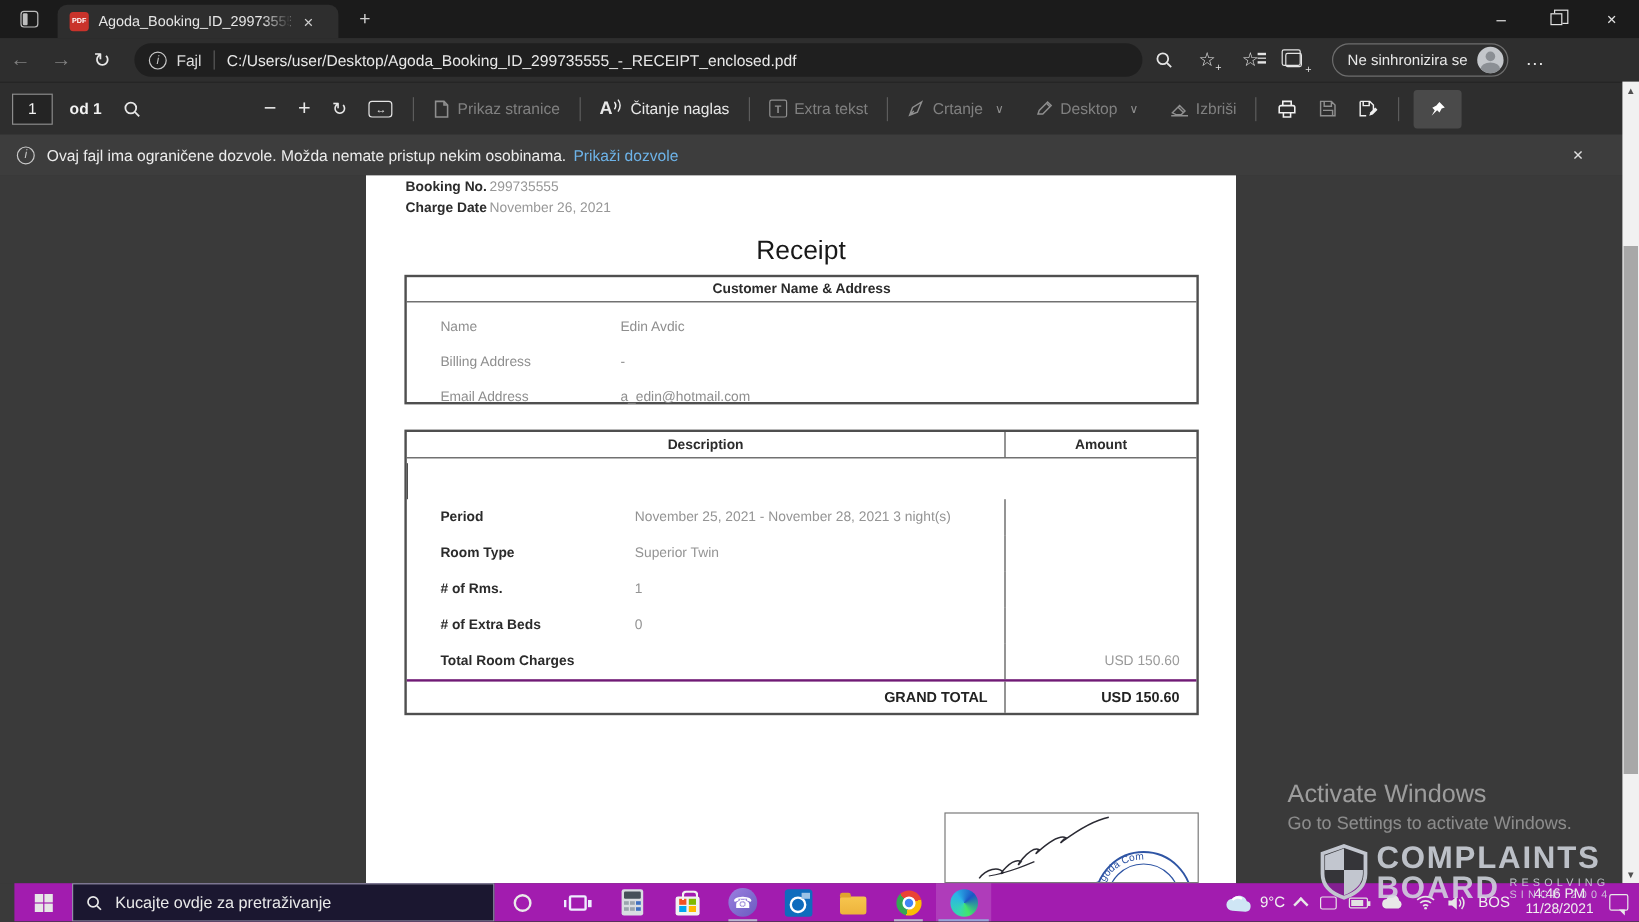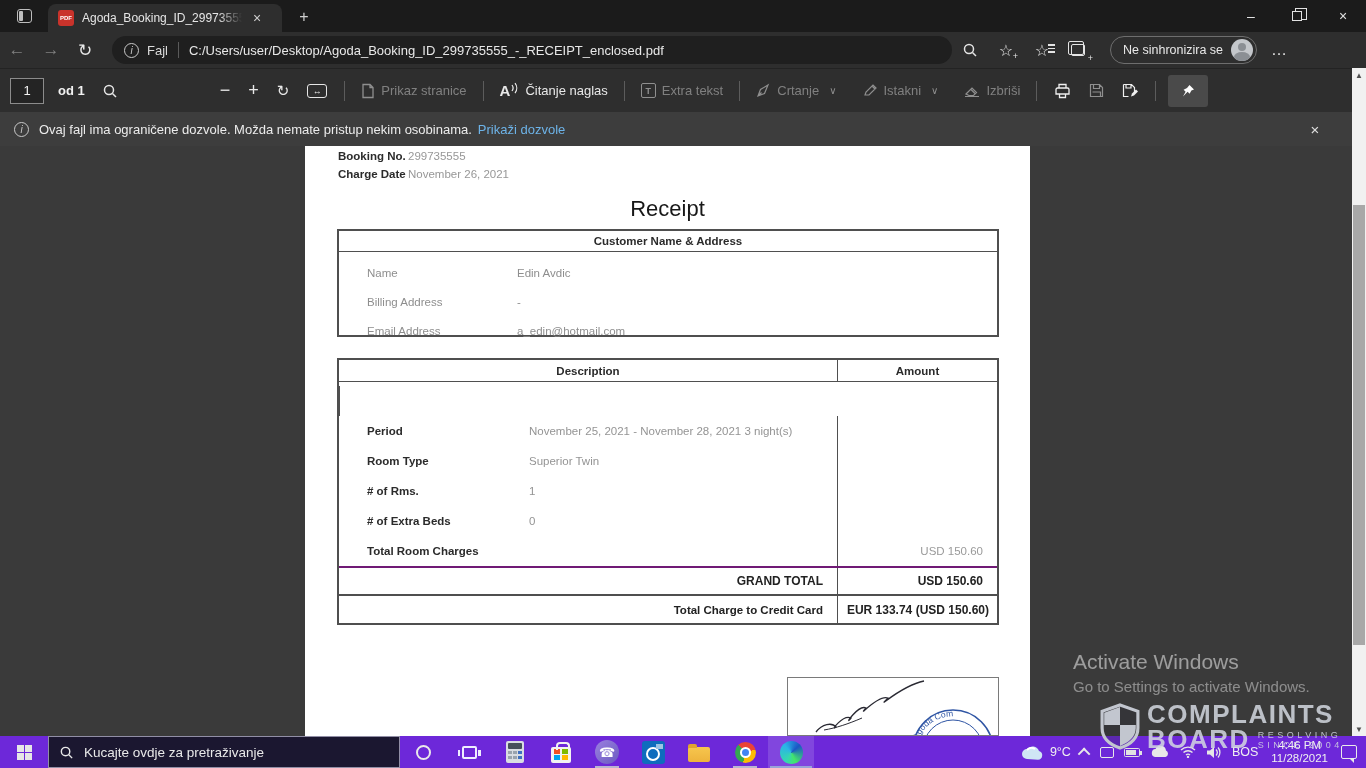--- a/index.html
+++ b/index.html
@@ -104,21 +104,21 @@
   .activate .l1 { font-size:21px; color:rgba(255,255,255,0.50); }
   .activate .l2 { font-size:15px; color:rgba(255,255,255,0.42); margin-top:4px; }
   .cboard { position:absolute; left:1100px; top:702px; z-index:70; display:flex; gap:7px; pointer-events:none; color:rgba(211,216,224,0.85); }
   .cb-text1 { font-size:26px; font-weight:bold; letter-spacing:1.5px; line-height:25px; }
   .cb-row2 { display:flex; align-items:flex-start; }
   .cb-text2 { font-size:26px; font-weight:bold; letter-spacing:1.5px; line-height:25px; }
   .cb-tags { margin-left:8px; padding-top:3px; }
   .cb-tag { font-size:9px; letter-spacing:3.5px; line-height:10px; }
 
   
-  .taskbar { position:absolute; left:0; right:0; bottom:0; height:32px; background:#6d28d9; display:flex; align-items:stretch; z-index:50; }
+  .taskbar { position:absolute; left:12px; right:0; bottom:0; height:32px; background:#a21caf; display:flex; align-items:stretch; z-index:50; }
   .startbtn { width:48px; display:flex; align-items:center; justify-content:center; }
   .winlogo { width:15px; height:15px; display:grid; grid-template-columns:7px 7px; grid-template-rows:7px 7px; gap:1px; }
   .winlogo i { background:#e6e6e6; }
   .searchbox { width:352px; background:#1b1730; border:1px solid #918ea6; display:flex; align-items:center; padding:0 10px; }
   .searchbox span { color:#e9e9e9; font-size:13.5px; margin-left:10px; white-space:nowrap; }
   .tbico { width:46px; display:flex; align-items:center; justify-content:center; position:relative; }
   .openline { position:absolute; bottom:0; left:50%; transform:translateX(-50%); width:24px; height:2px; background:#b9b5d0; }
   .edge-active { background:rgba(255,255,255,0.14); }
   .edge-active .openline { width:42px; background:#98a4d8; }
   .cortana-ring { width:15px; height:15px; border:2px solid #eaeaea; border-radius:50%; }
@@ -254,21 +254,21 @@
     <svg class="icon" width="15" height="15" viewBox="0 0 15 15">
         <path d="M2 13 L4.5 6.5 L12 2 L8.5 10.5 Z M2 13l3.5-3.5" fill="none" stroke="#8f8f8f" stroke-width="1.2"></path>
       </svg>
     <span>Crtanje</span>
     <span class="chev">∨</span>
   </div>
   <div class="toolbtn dim" style="margin-left:10px">
     <svg class="icon" width="15" height="15" viewBox="0 0 15 15">
         <path d="M2 12h4l7-7-3-3-7 7Z M9.5 3.5l2.5 2.5" fill="none" stroke="#8f8f8f" stroke-width="1.2"></path>
       </svg>
-    <span>Istakni</span>
+    <span>Desktop</span>
     <span class="chev">∨</span>
   </div>
   <div class="toolbtn dim" style="margin-left:10px">
     <svg class="icon" width="16" height="15" viewBox="0 0 16 15">
         <path d="M2 11l6-6 4.5 4.5-3 3H5Z M7 6.5l4 4 M1 13.5h14" fill="none" stroke="#8f8f8f" stroke-width="1.2"></path>
       </svg>
     <span>Izbriši</span>
   </div>
   <div class="tsep"></div>
   <div class="toolico">
@@ -372,24 +372,20 @@
         <div class="drow">
             <div class="dcell">
               <span class="dlbl" style="width:auto;flex:0 0 auto">Total Room Charges</span>
             </div>
             <div class="damt">USD 150.60</div>
           </div>
       </div>
       <div class="grow">
         <div class="gl">GRAND TOTAL</div>
         <div class="ga">USD 150.60</div>
-      </div>
-      <div class="xrow">
-        <div class="gl">Total Charge to Credit Card</div>
-        <div class="ga">EUR 133.74 (USD 150.60)</div>
       </div>
     </div>
 
     <div class="sigbox">
       <svg class="icon" width="210" height="57" viewBox="0 0 210 57">
         <path d="M28 54 C34 46 44 44 48 49 C42 54 55 36 63 40 C55 50 70 26 78 30 C68 42 90 16 100 20 C86 34 112 8 136 3" fill="none" stroke="#2a2a33" stroke-width="1.3"></path>
         <path d="M36 52 C48 50 60 46 74 40" fill="none" stroke="#2a2a33" stroke-width="1"></path>
         <circle cx="165" cy="72" r="40" fill="none" stroke="#2f55a4" stroke-width="1.6"></circle>
         <circle cx="165" cy="72" r="30" fill="none" stroke="#2f55a4" stroke-width="1"></circle>
         <path id="stamparc" d="M 130 62 A 37 37 0 0 1 200 65" fill="none" stroke="none"></path>

